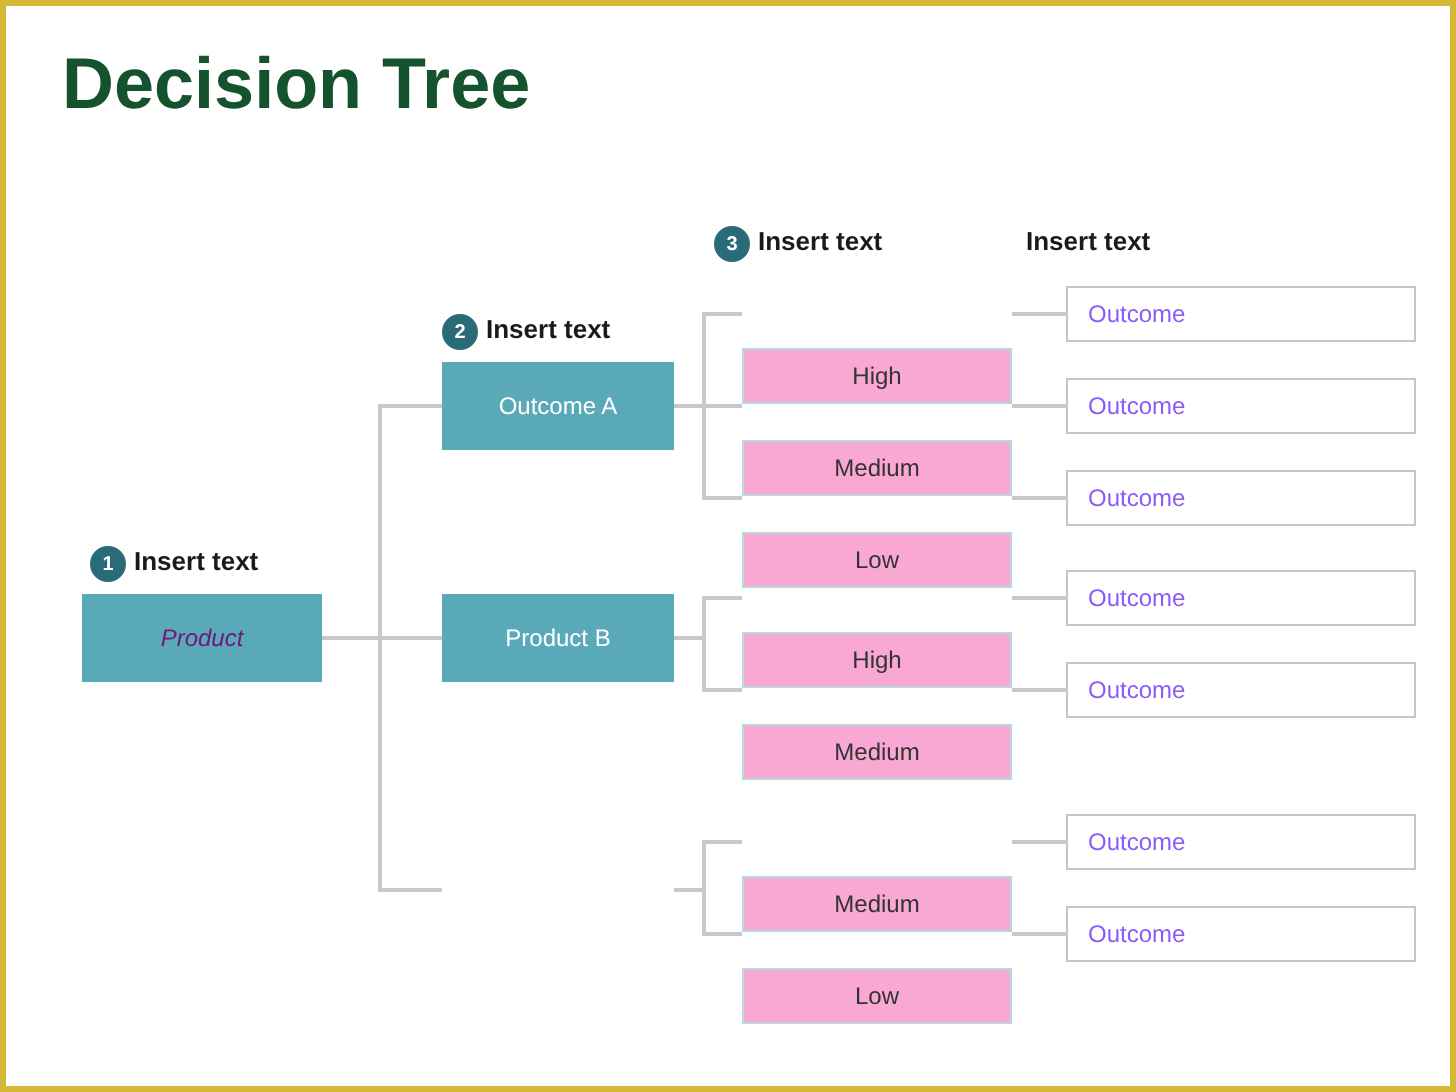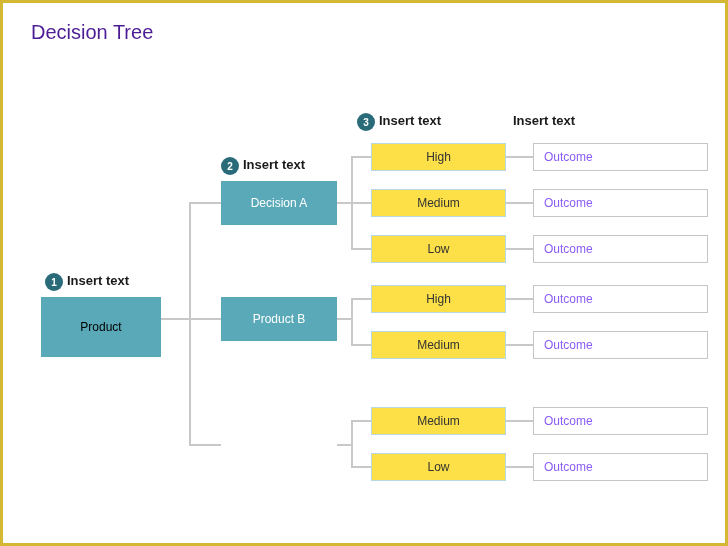--- a/index.html
+++ b/index.html
@@ -8,23 +8,23 @@
       height: 546px;
       font-family: Arial, sans-serif;
       background: #fff;
       position: relative;
       border: 3px solid #d4b833;
     }
     .page-title {
       position: absolute;
       top: 18px;
       left: 28px;
-      font-size: 20px;
-      font-weight: normal;
-      color: #4c1d95;
+      font-size: 36px;
+      font-weight: bold;
+      color: #14532d;
     }
     .canvas { position: absolute; top: 0; left: 0; width: 100%; height: 100%; }
     .badge {
       position: absolute;
       width: 18px;
       height: 18px;
       border-radius: 50%;
       background: #2a6b7a;
       color: #fff;
       font-size: 10px;
@@ -41,36 +41,38 @@
     }
     .node {
       position: absolute;
       display: flex;
       align-items: center;
       justify-content: center;
       font-size: 12px;
     }
     .product-node {
       background: #5aa9b8;
-      color: #000000;
+      color: #701a75;
       width: 120px;
-      height: 60px;
+      height: 44px;
+      font-style: italic;
     }
     .category-node {
       background: #5aa9b8;
       color: #fff;
       width: 116px;
       height: 44px;
     }
     .level-node {
-      background: #fde047;
+      background: #f9a8d4;
       color: #333;
       width: 135px;
       height: 28px;
       border: 1px solid #b8d8df;
+      margin-top: 31px;
     }
     .outcome-node {
       background: #fff;
       color: #8b5cf6;
       width: 175px;
       height: 28px;
       border: 1px solid #c5c5c5;
       justify-content: flex-start;
       padding-left: 10px;
     }
@@ -97,21 +99,21 @@
   <div class="badge" style="top:154px; left:218px;">2</div>
   <div class="label-header" style="top:154px; left:240px;">Insert text</div>
 
   <div class="badge" style="top:110px; left:354px;">3</div>
   <div class="label-header" style="top:110px; left:376px;">Insert text</div>
 
   <div class="label-header" style="top:110px; left:510px;">Insert text</div>
 
   <div class="node product-node" style="top:294px; left:38px;">Product</div>
 
-  <div class="node category-node" style="top:178px; left:218px;">Decision A</div>
+  <div class="node category-node" style="top:178px; left:218px;">Outcome A</div>
 
   <div class="node category-node" style="top:294px; left:218px;">Product B</div>
 
 
   <div class="node level-node" style="top:140px; left:368px;">High</div>
   <div class="node level-node" style="top:186px; left:368px;">Medium</div>
   <div class="node level-node" style="top:232px; left:368px;">Low</div>
 
   <div class="node outcome-node" style="top:140px; left:530px;">Outcome</div>
   <div class="node outcome-node" style="top:186px; left:530px;">Outcome</div>

